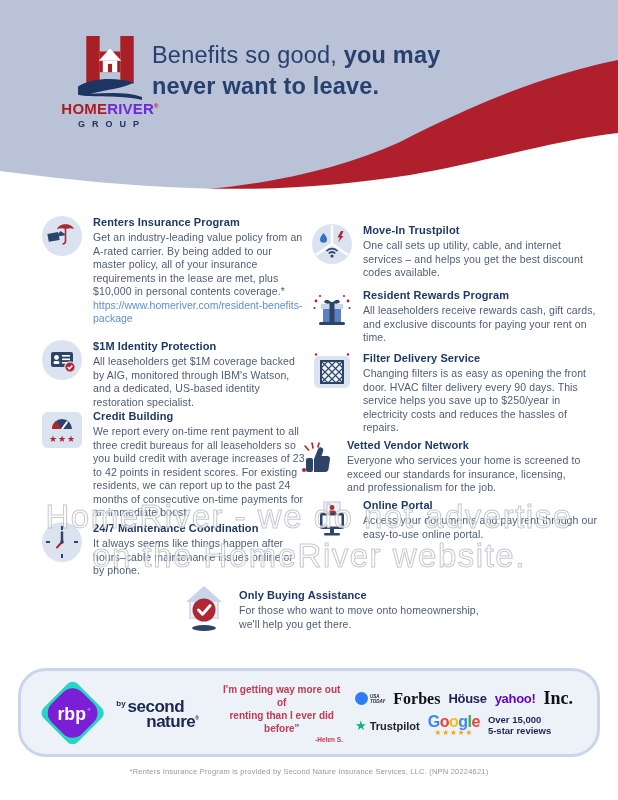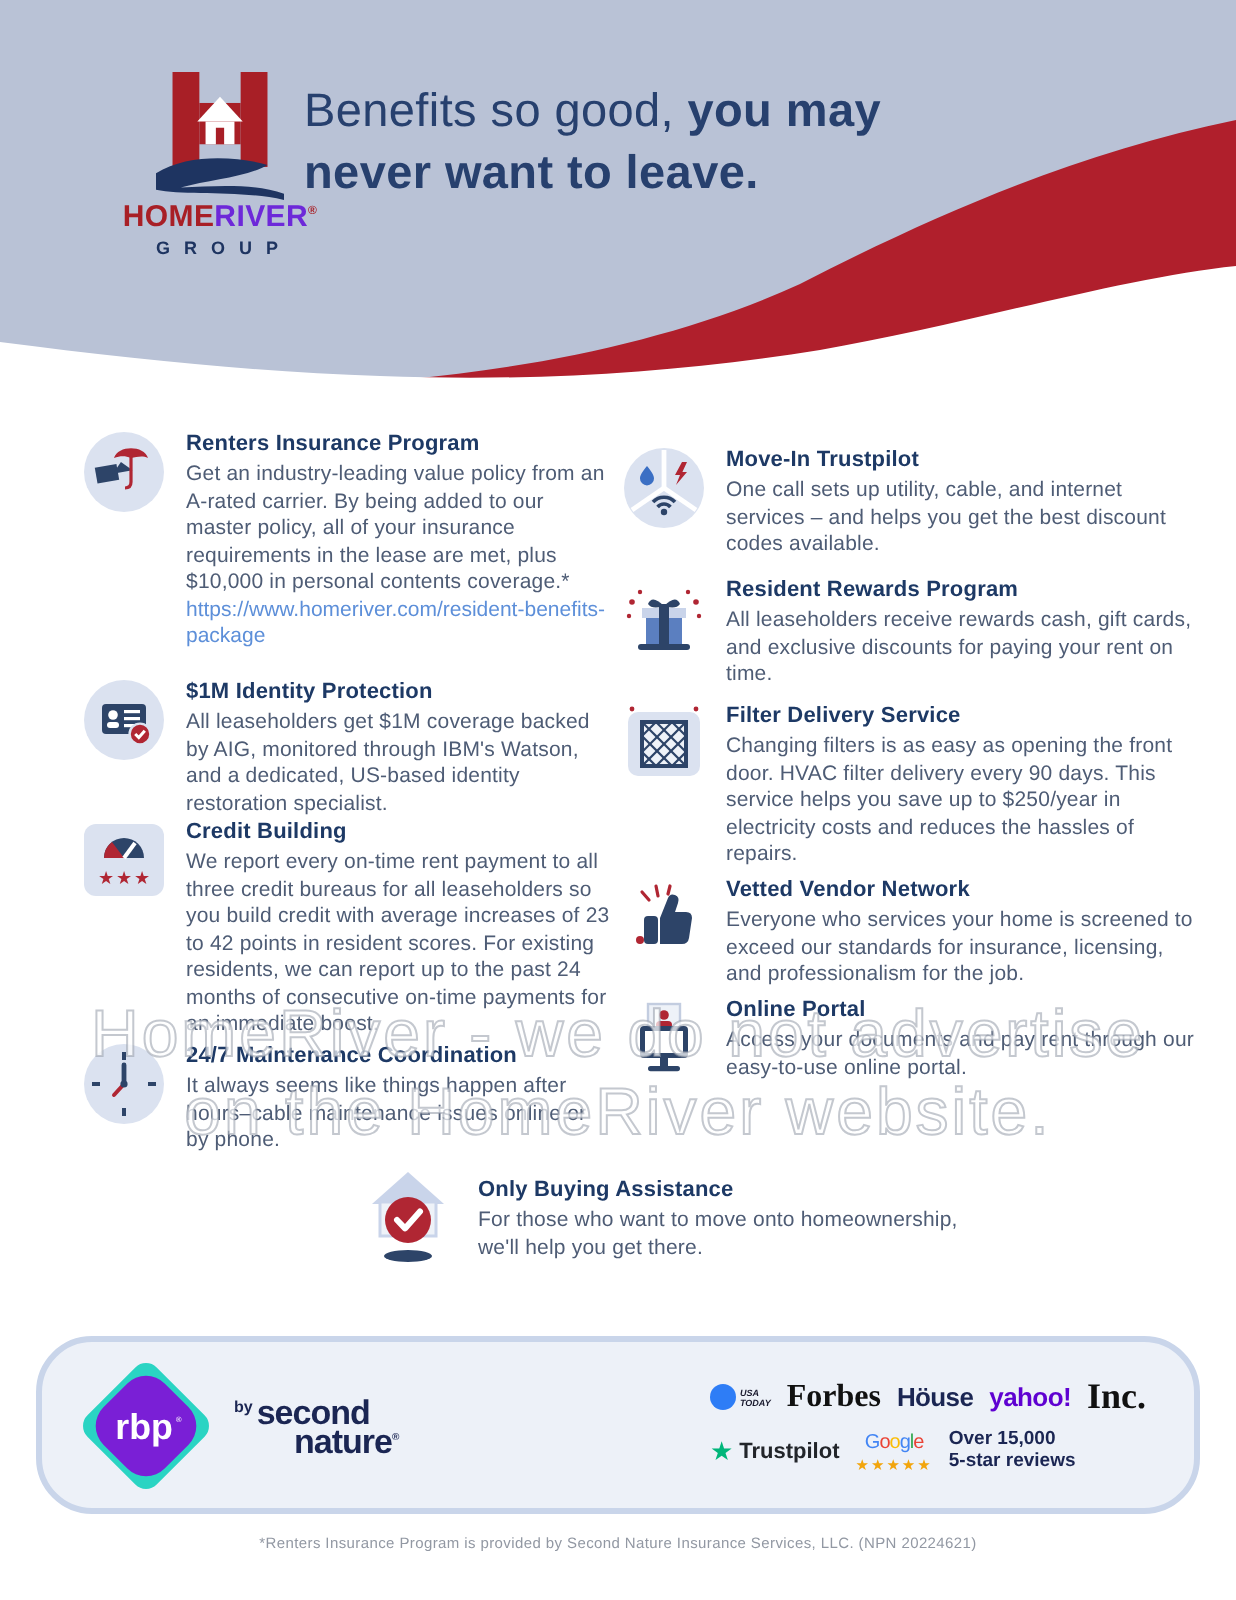--- a/index.html
+++ b/index.html
@@ -50,21 +50,21 @@
   .usat-dot { width:13px; height:13px; border-radius:50%; background:#2e7df6; }
   .usat-txt { font-size:4.5px; font-weight:bold; font-style:italic; color:#1a1a2e; line-height:5px; }
   .forbes { font-family:"Liberation Serif", serif; font-weight:bold; font-size:16px; color:#111; }
   .house { font-size:13px; font-weight:bold; color:#1b2653; letter-spacing:-0.3px; }
   .yahoo { font-size:13px; font-weight:bold; color:#5f01d1; letter-spacing:-0.3px; }
   .inc { font-family:"Liberation Serif", serif; font-weight:bold; font-size:18px; color:#111; }
   .trustpilot { display:flex; align-items:center; gap:3px; }
   .tp-star { color:#00b67a; font-size:13px; line-height:13px; }
   .tp-name { font-size:11px; font-weight:bold; color:#22252a; }
   .google { display:flex; flex-direction:column; align-items:center; line-height:15px; }
-  .google-word { font-size:10px; font-weight:normal; letter-spacing:-0.5px; }
+  .google-word { font-size:16px; font-weight:bold; letter-spacing:-0.5px; }
   .g-blue{color:#4285F4;} .g-red{color:#EA4335;} .g-yellow{color:#FBBC05;} .g-green{color:#34A853;}
   .google-stars { font-size:7.5px; color:#f2a50c; letter-spacing:1px; line-height:8px; }
   .reviews { color:#1b2653; font-weight:bold; font-size:9.5px; line-height:10.5px; }
 
   .footer-note { position:absolute; left:0; top:767px; width:618px; text-align:center; font-size:7.5px; color:#9298a3; letter-spacing:0.2px; }
 </style>
 </head>
 <body>
 
 <div class="page">
@@ -249,21 +249,21 @@
         <circle cx="4" cy="2.5" r="1.2" fill="#b02633"></circle>
         <circle cx="36" cy="2.5" r="1.2" fill="#b02633"></circle>
       </svg>
     </span>
     <div class="btext" style="width:234px;">
       <h3>Filter Delivery Service</h3>
       <p>Changing filters is as easy as opening the front door. HVAC filter delivery every 90 days. This service helps you save up to $250/year in electricity costs and reduces the hassles of repairs.</p>
     </div>
   </section>
 
-  <section class="benefit" style="left:312px; top:439px; width:286px;">
+  <section class="benefit" style="left:296px; top:439px; width:286px;">
     <span class="icon">
       <svg viewBox="0 0 40 40">
         <rect x="10" y="19" width="7" height="14" rx="2" fill="#2d4468"></rect>
         <path d="M18 20 L22 10 q1 -2.5 3.5 -1.5 q2.5 1 1.5 4 L25.5 17 H31 q3 0 3 3 L32.5 30 q-0.5 3 -3.5 3 H18 Z" fill="#2d4468"></path>
         <line x1="9" y1="7" x2="12.5" y2="11" stroke="#b02633" stroke-width="1.6" stroke-linecap="round"></line>
         <line x1="16" y1="4" x2="17" y2="9" stroke="#b02633" stroke-width="1.6" stroke-linecap="round"></line>
         <line x1="23" y1="4" x2="22" y2="8" stroke="#b02633" stroke-width="1.6" stroke-linecap="round"></line>
         <circle cx="8" cy="31" r="2" fill="#b02633"></circle>
       </svg>
     </span>
@@ -302,20 +302,27 @@
       <rect x="11" y="11" width="46" height="46" rx="14" fill="#7a1fd6" transform="rotate(45 34 34)"></rect>
       <text x="33" y="41" text-anchor="middle" font-family="Liberation Sans, sans-serif" font-size="19" font-weight="bold" fill="#ffffff">rbp</text>
       <text x="50" y="32" font-size="4" fill="#ffffff">®</text>
     </svg>
 
     <div class="sn-wordmark">
       <span class="by">by</span><span class="w1">second</span>
       <span class="w2"><span>nature</span><sup>®</sup></span>
     </div>
 
+    <div class="quote-block">
+      <div class="quote">
+        <span>I'm getting way more out of</span><br>
+        <span>renting than I ever did before"</span>
+      </div>
+      <div class="attrib">-Helen S.</div>
+    </div>
 
     <div class="press">
       <div class="press-row">
         <span class="usat">
           <span class="usat-dot"></span>
           <span class="usat-txt"><span>USA</span><br><span>TODAY</span></span>
         </span>
         <span class="forbes">Forbes</span>
         <span class="house">Höuse</span>
         <span class="yahoo">yahoo!</span>

